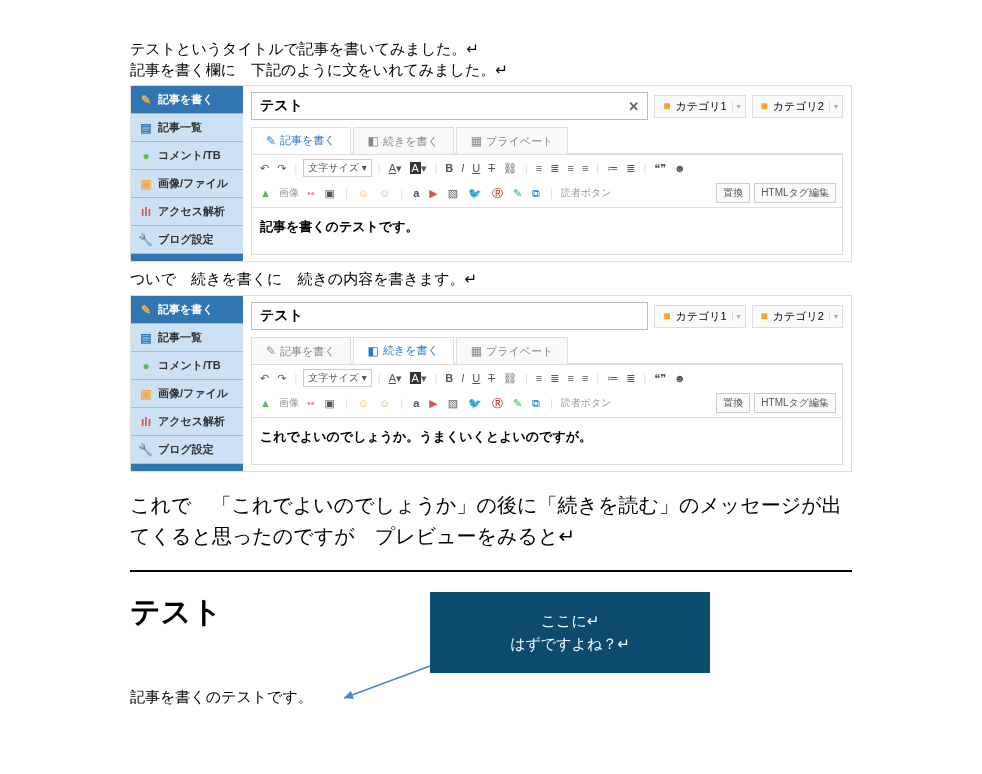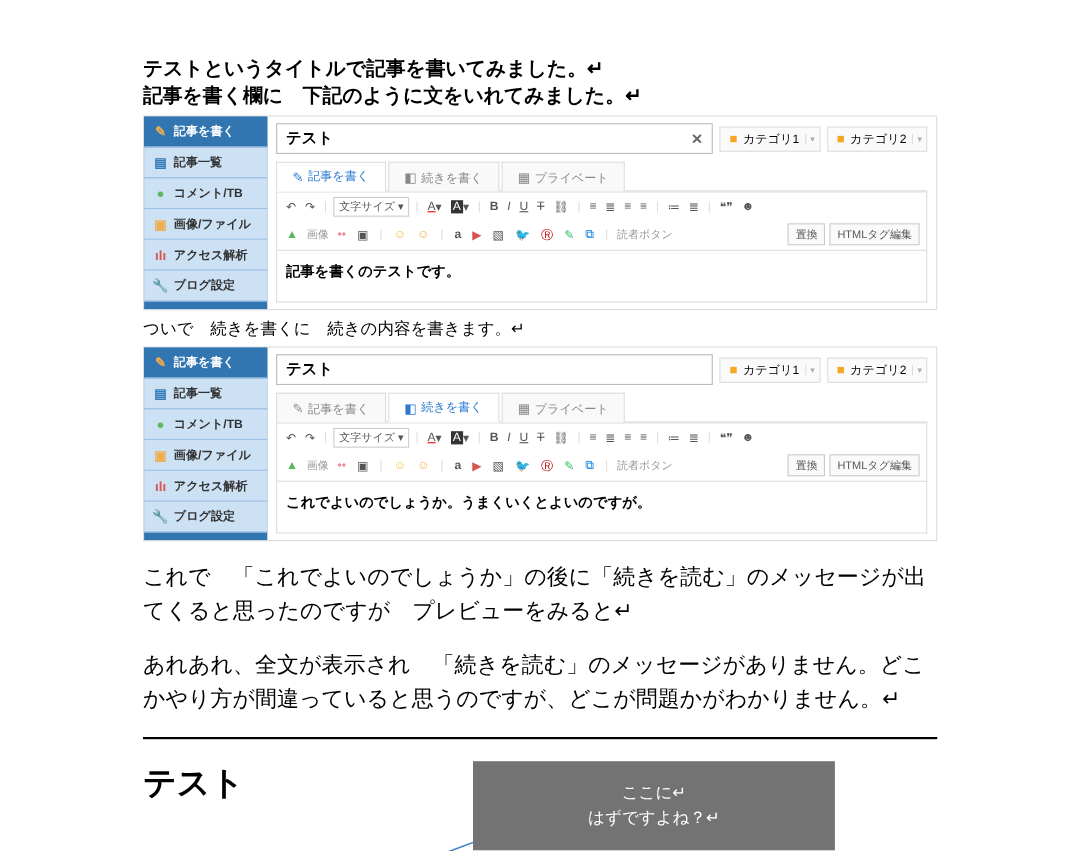--- a/index.html
+++ b/index.html
@@ -1,18 +1,18 @@
 <!DOCTYPE html>
 <html><head>
 <meta charset="utf-8">
 <style>
   * { box-sizing: border-box; margin: 0; padding: 0; }
   body { font-family: "Meiryo", "Hiragino Sans", sans-serif; font-size: 14px; background: #fff; width: 982px; }
   .page { padding: 10px 130px 30px 130px; }
-  .intro { font-size: 18px; margin: 40px 0 5px 0; line-height: 1.4; font-weight: bold; }
+  .intro { font-size: 15px; margin: 28px 0 5px 0; line-height: 1.4; }
   .editor-shell { display: flex; border: 1px solid #ddd; background: #fff; margin-bottom: 8px; }
   .sidebar { width: 112px; background: #3276b1; flex-shrink: 0; }
   .sidebar-item { display: flex; align-items: center; gap: 5px; padding: 6px 8px; font-size: 11px; font-weight: bold; color: #333; background: #cde1f5; border-bottom: 1px solid #9cc0e3; cursor: pointer; }
   .sidebar-item.active { background: #3276b1; color: #fff; }
   .si-icon { width: 14px; height: 14px; display: inline-flex; align-items: center; justify-content: center; font-size: 12px; }
   .main { flex: 1; padding: 6px 8px; }
   .title-row { display: flex; align-items: center; gap: 6px; margin-bottom: 6px; }
   .title-input { flex: 1; border: 1px solid #bbb; padding: 4px 8px; font-size: 14px; font-weight: bold; display: flex; justify-content: space-between; align-items: center; }
   .title-input .x { color: #666; cursor: pointer; font-size: 13px; }
   .cat-btn { border: 1px solid #ddd; background: #fafafa; padding: 3px 4px 3px 8px; font-size: 11px; display: flex; align-items: center; gap: 5px; cursor: pointer; }
@@ -30,21 +30,21 @@
   .toolbar-row2 .left { display:flex; align-items:center; gap:6px; }
   .toolbar-row2 .right { display:flex; align-items:flex-start; gap:4px; }
   .mini-btn { border: 1px solid #ccc; font-size: 10px; padding: 2px 6px; background: #fafafa; cursor: pointer; }
   .content-area { border: 1px solid #ddd; border-top: none; padding: 10px 8px 18px 8px; font-size: 13px; font-weight: bold; min-height: 40px; }
   .mid-text { font-size: 15px; margin: 6px 0; }
   .para { font-size: 20px; line-height: 1.55; margin-top: 18px; }
   .hrline { border: none; border-top: 2px solid #000; margin: 18px 0; }
   .preview { margin-top: 20px; position: relative; }
   .preview h1 { font-size: 30px; font-weight: 600; margin-bottom: 55px; }
   .preview .line { font-size: 15px; margin-bottom: 40px; }
-  .callout { position: absolute; left: 300px; top: 0px; width: 329px; background: #737373; color: #fff; text-align: center; padding: 18px 10px; font-size: 15px; line-height: 1.5; }
+  .callout { position: absolute; left: 300px; top: 0px; width: 280px; background: #0c4a6e; color: #fff; text-align: center; padding: 18px 10px; font-size: 15px; line-height: 1.5; }
   .arrow-svg { position: absolute; left: 210px; top: 72px; }
   .lbl-rb { color:#999; font-size:10px;font-family:Liberation Mono, monospace; }
   .c-green{color:#5cb85c} .c-orange{color:#f0ad4e} .c-red{color:#d9534f} .c-blue{color:#337ab7} .c-yellow{color:#f0c040} .c-pink{color:#e89} .c-tw{color:#55acee} .c-rk{color:#bf0000} .c-ev{color:#2dbe60} .c-db{color:#007ee5}
 </style>
 </head>
 <body>
 
 <div class="page">
   <div class="intro">
     <div>テストというタイトルで記事を書いてみました。↵</div>
@@ -292,21 +292,20 @@
             <span class="mini-btn">置換</span>
             <span class="mini-btn">HTMLタグ編集</span>
           </div>
         </div>
       </div>
       <div class="content-area">これでよいのでしょうか。うまくいくとよいのですが。</div>
     </div>
   </div>
 
   <div class="para">これで　「これでよいのでしょうか」の後に「続きを読む」のメッセージが出てくると思ったのですが　プレビューをみると↵</div>
-  <div class="para">あれあれ、全文が表示され　「続きを読む」のメッセージがありません。どこかやり方が間違っていると思うのですが、どこが問題かがわかりません。↵</div>
 
   <hr class="hrline">
 
   <div class="preview">
     <h1>テスト</h1>
     <div class="callout">
       <div>ここに↵</div>
       <div>はずですよね？↵</div>
     </div>
     <svg class="arrow-svg" width="100" height="40">

